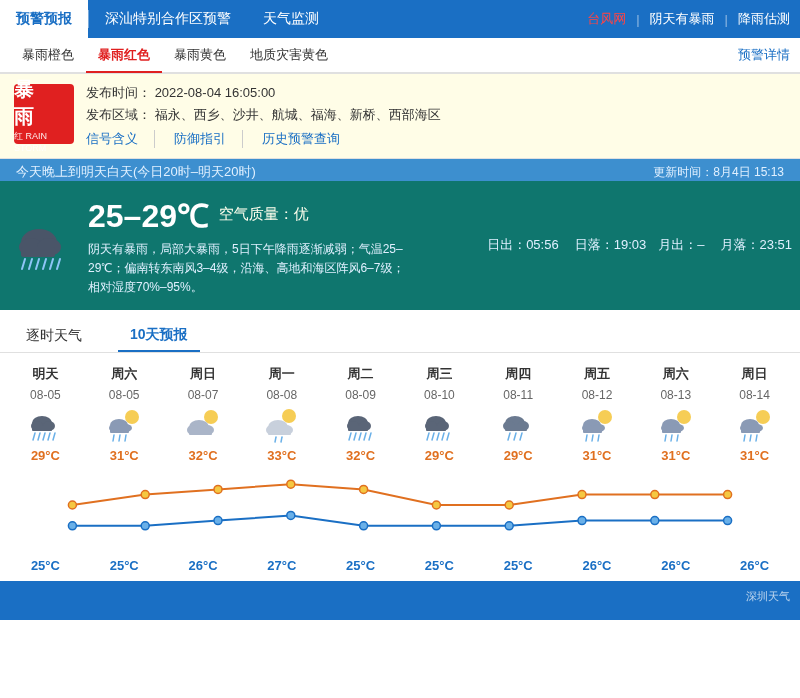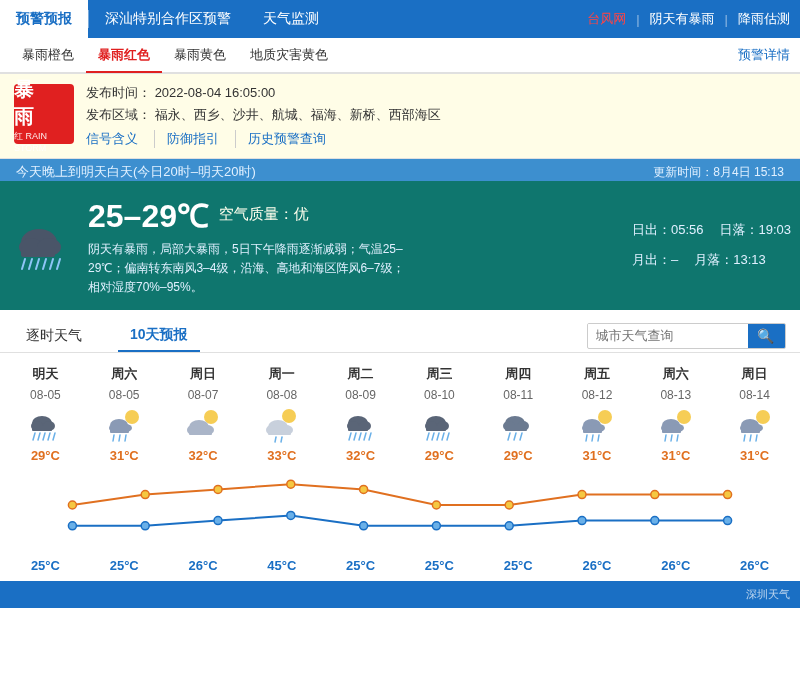--- a/index.html
+++ b/index.html
@@ -19,32 +19,32 @@
     .alert-tabs { background: #fff; border-bottom: 2px solid #e0e0e0; display: flex; align-items: center; padding: 0 10px; height: 36px; }
     .alert-tab { padding: 0 12px; font-size: 13px; cursor: pointer; color: #333; height: 100%; display: flex; align-items: center; }
     .alert-tab.active { color: #e02020; border-bottom: 2px solid #e02020; font-weight: bold; margin-bottom: -2px; }
     .alert-tab-right { margin-left: auto; color: #1a6fc4; font-size: 13px; cursor: pointer; }
 
     
     .alert-box { background: #fffde7; padding: 10px 14px; display: flex; align-items: flex-start; gap: 12px; border-bottom: 1px solid #e0e0e0; }
     .alert-icon { width: 60px; height: 60px; flex-shrink: 0; background: #e02020; border-radius: 4px; display: flex; flex-direction: column; align-items: center; justify-content: center; color: #fff; font-size: 11px; font-weight: bold; }
     .alert-info { flex: 1; }
     .alert-info .alert-line { font-size: 13px; color: #333; margin-bottom: 4px; }
-    .alert-info .alert-links { display: flex; gap: 12px; margin-top: 6px; }
+    .alert-info .alert-links { display: flex; gap: 19px; margin-top: 6px; }
     .alert-info .alert-link { color: #1a6fc4; font-size: 13px; cursor: pointer; border-right: 1px solid #ccc; padding-right: 16px; }
     .alert-info .alert-link:last-child { border-right: none; }
 
     
     .weather-today { background: #0f766e; padding: 12px 8px; color: #fff; display: flex; align-items: center; gap: 0; }
     .weather-today-left { display: flex; align-items: center; gap: 10px; flex: 1; }
     .weather-icon-big { width: 70px; height: 70px; display: flex; align-items: center; justify-content: center; }
     .weather-today-temp { font-size: 32px; font-weight: bold; color: #fff; }
     .weather-today-info { flex: 1; }
     .weather-today-desc { font-size: 12px; color: #e0f0ff; line-height: 1.6; margin-top: 4px; max-width: 320px; }
-    .weather-today-right { display: flex; flex-direction: column; gap: 12px; font-size: 13px; color: #e0f0ff; min-width: 160px; justify-content: center; }
+    .weather-today-right { display: flex; flex-direction: row; gap: 12px; font-size: 13px; color: #e0f0ff; min-width: 160px; justify-content: center; }
     .weather-today-right .row { display: flex; gap: 16px; }
     .quality { color: #ffe; font-size: 15px; }
 
     
     .forecast-section { background: #fff; padding: 0; }
     .forecast-header { display: flex; align-items: center; padding: 10px 14px 0; border-bottom: 1px solid #e0e0e0; gap: 24px; }
     .forecast-tab { padding: 6px 12px; font-size: 14px; cursor: pointer; color: #333; }
     .forecast-tab.active { color: #1a6fc4; border-bottom: 2px solid #1a6fc4; font-weight: bold; }
     .forecast-search { margin-left: auto; display: flex; align-items: center; border: 1px solid #ccc; border-radius: 2px; overflow: hidden; }
     .forecast-search input { border: none; outline: none; padding: 4px 8px; font-size: 13px; width: 160px; }
@@ -56,21 +56,21 @@
     .forecast-cell { flex: 1; text-align: center; padding: 2px 2px; }
     .forecast-day { font-size: 13px; color: #333; font-weight: bold; }
     .forecast-date { font-size: 12px; color: #666; }
     .forecast-weather-icon { height: 38px; display: flex; align-items: center; justify-content: center; }
     .forecast-high { font-size: 13px; color: #e07020; font-weight: bold; }
     .forecast-low { font-size: 13px; color: #1a6fc4; font-weight: bold; }
 
     
     .temp-chart { width: 100%; padding: 0 6px 8px; position: relative; }
 
-    .bottom-bar { background: #1a6fc4; height: 27px; display: flex; align-items: center; justify-content: flex-end; padding: 8px 10px; }
+    .bottom-bar { background: #1a6fc4; height: 39px; display: flex; justify-content: flex-end; padding: 8px 10px; }
     .bottom-bar span { color: rgba(255,255,255,0.7); font-size: 11px; }
 
     .today-weather-header { display: flex; justify-content: space-between; align-items: flex-end; padding: 4px 16px 0; background: #3d8fcf; }
     .today-title { font-size: 13px; color: #e0f0ff; }
     .today-update { font-size: 12px; color: #e0f0ff; }
   </style>
 </head>
 <body>
 
 <div class="top-nav">
@@ -154,32 +154,28 @@
       <div class="weather-today-desc">阴天有暴雨，局部大暴雨，5日下午降雨逐渐减弱；气温25–29℃；偏南转东南风3–4级，沿海、高地和海区阵风6–7级；相对湿度70%–95%。</div>
     </div>
   </div>
   <div class="weather-today-right">
     <div class="row">
       <span><span>日出：</span><span>05:56</span></span>
       <span><span>日落：</span><span>19:03</span></span>
     </div>
     <div class="row">
       <span><span>月出：</span><span>–</span></span>
-      <span><span>月落：</span><span>13:13</span></span>
+      <span><span>月落：</span><span>23:51</span></span>
     </div>
   </div>
 </div>
 
 <div class="forecast-header">
   <div class="forecast-tab">逐时天气</div>
   <div class="forecast-tab active">10天预报</div>
-  <div class="forecast-search">
-    <input type="text" placeholder="城市天气查询" style="">
-    <button>🔍</button>
-  </div>
 </div>
 
 <div class="forecast-section">
   <div class="forecast-table">
 
     <div class="forecast-row" id="day-row">
         <div class="forecast-cell"><span class="forecast-day">明天</span></div>
         <div class="forecast-cell"><span class="forecast-day">周六</span></div>
         <div class="forecast-cell"><span class="forecast-day">周日</span></div>
         <div class="forecast-cell"><span class="forecast-day">周一</span></div>
@@ -384,21 +380,21 @@
         <circle cx="648.8" cy="55.6" r="4" fill="#6ab0e8" stroke="#1a6fc4" stroke-width="1.5"></circle>
         <circle cx="721.5999999999999" cy="55.6" r="4" fill="#6ab0e8" stroke="#1a6fc4" stroke-width="1.5"></circle>
       </svg>
   </div>
 
   <div class="forecast-table" style="padding-top:0;padding-bottom:6px;">
     <div class="forecast-row" id="low-row">
         <div class="forecast-cell"><span class="forecast-low">25°C</span></div>
         <div class="forecast-cell"><span class="forecast-low">25°C</span></div>
         <div class="forecast-cell"><span class="forecast-low">26°C</span></div>
-        <div class="forecast-cell"><span class="forecast-low">45°C</span></div>
+        <div class="forecast-cell"><span class="forecast-low">27°C</span></div>
         <div class="forecast-cell"><span class="forecast-low">25°C</span></div>
         <div class="forecast-cell"><span class="forecast-low">25°C</span></div>
         <div class="forecast-cell"><span class="forecast-low">25°C</span></div>
         <div class="forecast-cell"><span class="forecast-low">26°C</span></div>
         <div class="forecast-cell"><span class="forecast-low">26°C</span></div>
         <div class="forecast-cell"><span class="forecast-low">26°C</span></div>
       </div>
   </div>
 </div>
 

